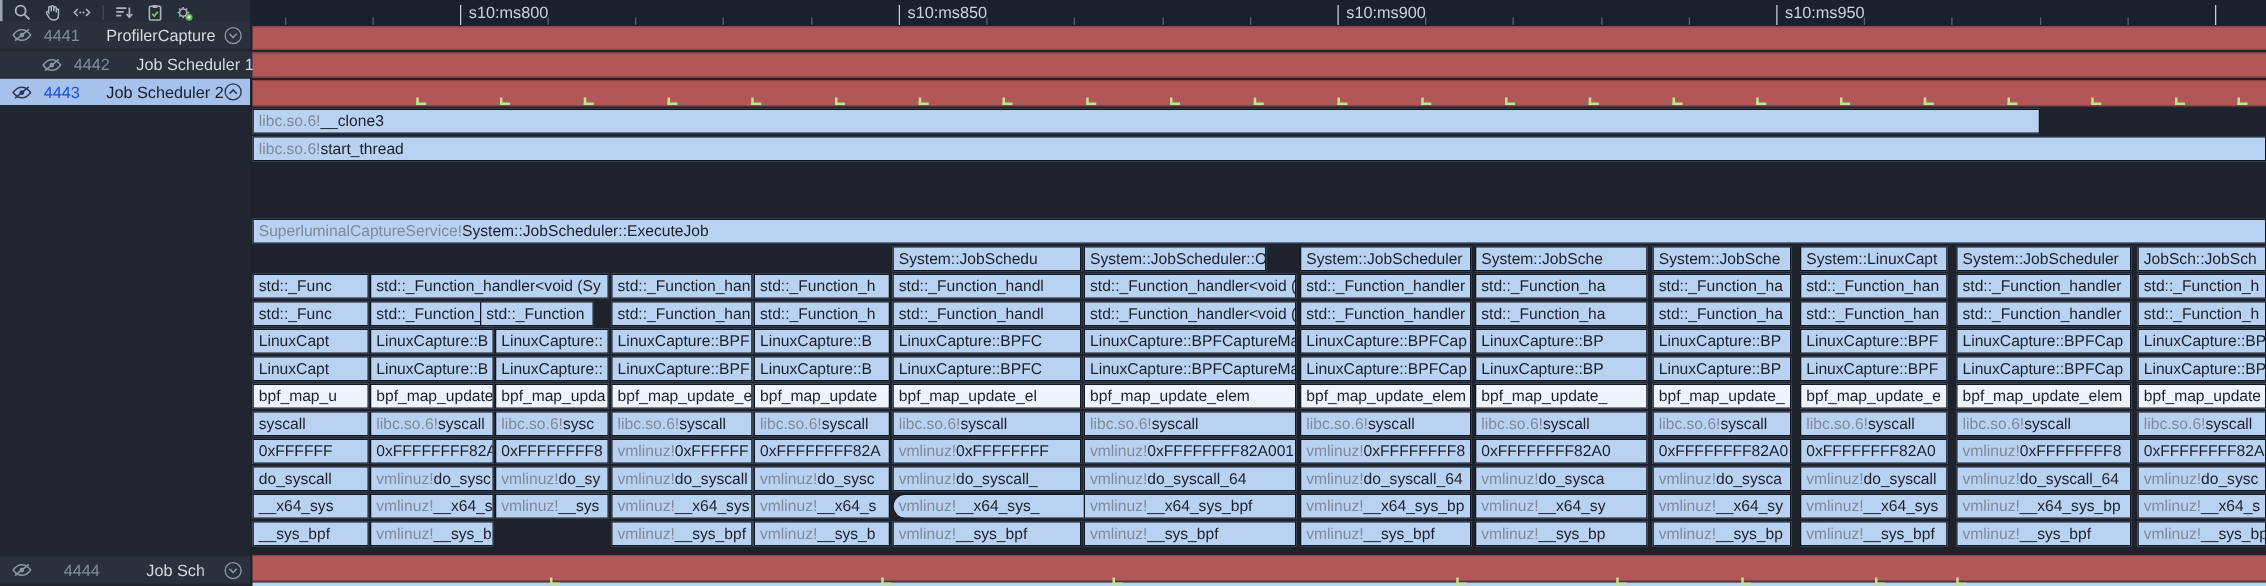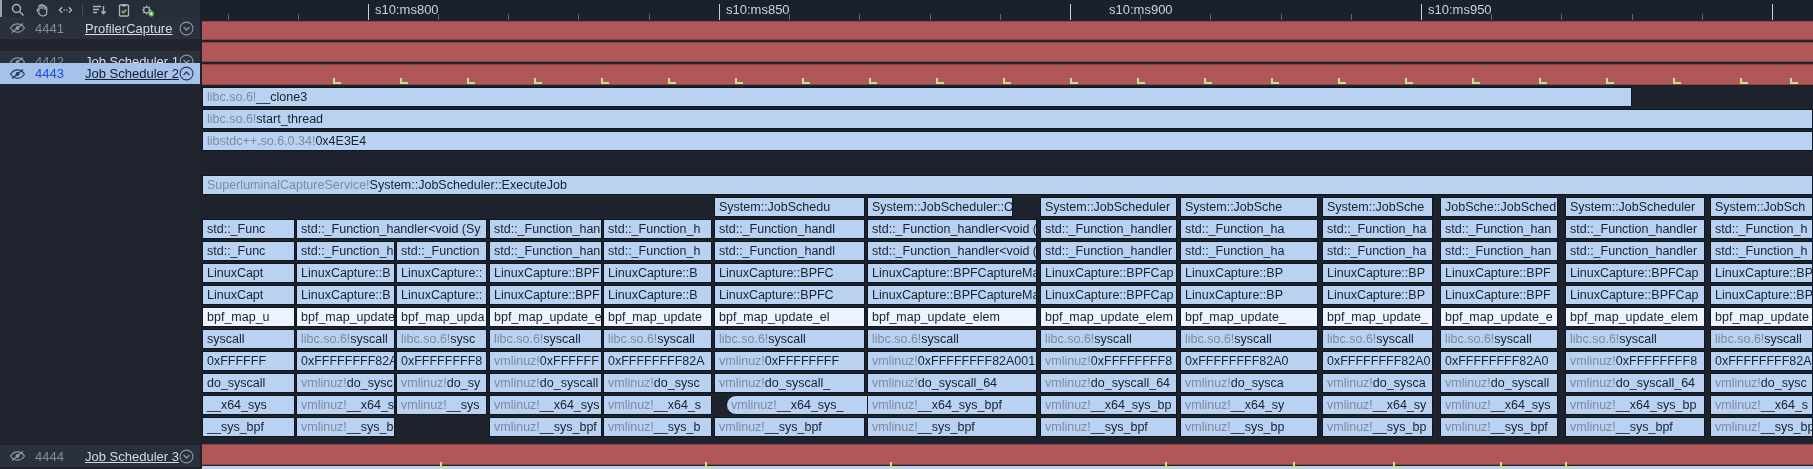--- a/index.html
+++ b/index.html
@@ -14,21 +14,21 @@
   .tick-major{position:absolute;top:4px;width:1px;height:16px;background:#c9d0dc;}
   .tick-minor{position:absolute;top:14px;width:1px;height:6px;background:#5b6577;}
   .tick-label{position:absolute;top:2px;font-size:13px;color:#ccd2de;white-space:nowrap;}
   
   #sidebar{position:absolute;left:0;top:20px;width:200px;height:449px;background:#20252f;}
   .thread-row{position:absolute;left:0;width:200px;height:21px;background:#2a303c;display:flex;align-items:center;}
   .thread-row.sel{background:#a6c1ea;}
   .t-eye{margin-left:9px;width:17px;height:14px;flex:0 0 auto;}
   .t-id{margin-left:9px;width:34px;font-size:13px;color:#828c9c;}
   .sel .t-id{color:#1d4ed8;}
-  .t-name{margin-left:16px;flex:1;font-size:13px;color:#d6dae2;white-space:nowrap;overflow:hidden;text-decoration:underline;}
+  .t-name{margin-left:16px;flex:1;font-size:13px;color:#d6dae2;white-space:nowrap;overflow:hidden;}
   .sel .t-name{color:#141e33;}
   .t-chev{margin-right:6px;width:15px;height:15px;flex:0 0 auto;}
   
   #tracks{position:absolute;left:200px;top:20px;width:1613px;height:449px;}
   .redbar{position:absolute;left:2px;right:0;background:#b15757;border-top:1px solid #8e4444;border-bottom:1px solid #8e4444;box-sizing:border-box;}
   .gmark{position:absolute;width:8px;height:6px;border-left:2px solid #bfe48c;border-bottom:2px solid #bfe48c;box-sizing:border-box;}
   #bottomstrip{position:absolute;left:2px;right:0;background:#b9d2f1;}
   
   .cell{position:absolute;height:20px;background:#b9d2f1;border:1px solid #10161f;box-sizing:border-box;
     font-size:12.5px;line-height:18px;white-space:nowrap;overflow:hidden;padding-left:4px;color:#18202e;}
@@ -106,21 +106,21 @@
       <div class="tick-minor" style="left: 1361px;"></div>
       <div class="tick-minor" style="left: 1432px;"></div>
       <div class="tick-minor" style="left: 1502px;"></div>
       <div class="tick-major" style="left: 168px;"></div>
       <div class="tick-major" style="left: 519px;"></div>
       <div class="tick-major" style="left: 870px;"></div>
       <div class="tick-major" style="left: 1221px;"></div>
       <div class="tick-major" style="left: 1572px;"></div>
       <div class="tick-label" style="left: 175px;">s10:ms800</div>
       <div class="tick-label" style="left: 526px;">s10:ms850</div>
-      <div class="tick-label" style="left: 909px;">s10:ms900</div>
+      <div class="tick-label" style="left: 877px;">s10:ms900</div>
       <div class="tick-label" style="left: 1228px;">s10:ms950</div>
     </div>
 
   <div id="sidebar">
       <div class="thread-row" style="top: -3px; height: 22px; color: rgb(140, 149, 164);">
       <span class="t-eye">
         <svg width="17" height="14" viewBox="0 0 17 14">
             <path d="M1.5 7c2-2.8 4.4-4.2 7-4.2S13.5 4.2 15.5 7c-2 2.8-4.4 4.2-7 4.2S3.5 9.8 1.5 7z" fill="none" stroke="currentColor" stroke-width="1.2"></path>
             <circle cx="8.5" cy="7" r="1.9" fill="currentColor"></circle>
             <line x1="3" y1="11.5" x2="14" y2="2.5" stroke="currentColor" stroke-width="1.3"></line>
@@ -128,21 +128,21 @@
       </span>
       <span class="t-id">4441</span>
       <span class="t-name">ProfilerCapture</span>
       <span class="t-chev">
         <svg width="15" height="15" viewBox="0 0 15 15">
             <circle cx="7.5" cy="7.5" r="6.4" fill="none" stroke="currentColor" stroke-width="1.1"></circle>
             <path class="chev-path" d="M4.6 6l2.9 3 2.9-3" fill="none" stroke="currentColor" stroke-width="1.3"></path>
           </svg>
       </span>
     </div>
-      <div class="thread-row" style="top: 31px; height: 21px; color: rgb(140, 149, 164);">
+      <div class="thread-row" style="top: 21px; height: 21px; color: rgb(140, 149, 164); padding-left: 24px;">
       <span class="t-eye">
         <svg width="17" height="14" viewBox="0 0 17 14">
             <path d="M1.5 7c2-2.8 4.4-4.2 7-4.2S13.5 4.2 15.5 7c-2 2.8-4.4 4.2-7 4.2S3.5 9.8 1.5 7z" fill="none" stroke="currentColor" stroke-width="1.2"></path>
             <circle cx="8.5" cy="7" r="1.9" fill="currentColor"></circle>
             <line x1="3" y1="11.5" x2="14" y2="2.5" stroke="currentColor" stroke-width="1.3"></line>
           </svg>
       </span>
       <span class="t-id">4442</span>
       <span class="t-name">Job Scheduler 1</span>
       <span class="t-chev">
@@ -162,21 +162,21 @@
       </span>
       <span class="t-id">4443</span>
       <span class="t-name">Job Scheduler 2</span>
       <span class="t-chev">
         <svg width="15" height="15" viewBox="0 0 15 15">
             <circle cx="7.5" cy="7.5" r="6.4" fill="none" stroke="currentColor" stroke-width="1.1"></circle>
             <path class="chev-path" d="M4.6 9l2.9-3 2.9 3" fill="none" stroke="currentColor" stroke-width="1.3"></path>
           </svg>
       </span>
     </div>
-      <div class="thread-row" style="top: 425px; height: 22px; color: rgb(140, 149, 164);">
+      <div class="thread-row" style="top: 425px; height: 22px; color: rgb(140, 149, 164); gap: 16px;">
       <span class="t-eye">
         <svg width="17" height="14" viewBox="0 0 17 14">
             <path d="M1.5 7c2-2.8 4.4-4.2 7-4.2S13.5 4.2 15.5 7c-2 2.8-4.4 4.2-7 4.2S3.5 9.8 1.5 7z" fill="none" stroke="currentColor" stroke-width="1.2"></path>
             <circle cx="8.5" cy="7" r="1.9" fill="currentColor"></circle>
             <line x1="3" y1="11.5" x2="14" y2="2.5" stroke="currentColor" stroke-width="1.3"></line>
           </svg>
       </span>
       <span class="t-id">4444</span>
       <span class="t-name">Job Scheduler 3</span>
       <span class="t-chev">
@@ -220,45 +220,44 @@
       <div class="gmark" style="left: 240px; top: 442px;"></div>
       <div class="gmark" style="left: 505px; top: 442px;"></div>
       <div class="gmark" style="left: 690px; top: 442px;"></div>
       <div class="gmark" style="left: 965px; top: 442px;"></div>
       <div class="gmark" style="left: 1093px; top: 442px;"></div>
       <div class="gmark" style="left: 1193px; top: 442px;"></div>
       <div class="gmark" style="left: 1300px; top: 442px;"></div>
       <div class="gmark" style="left: 1365px; top: 442px;"></div>
       <div class="cell" style="left: 2px; top: 67px; width: 1430px;"><span class="pre">libc.so.6!</span><span class="fn">__clone3</span></div>
       <div class="cell" style="left: 2px; top: 89px; width: 1611px;"><span class="pre">libc.so.6!</span><span class="fn">start_thread</span></div>
-      <div class="cell" style="left: 2px; top: 111px; width: 1611px;"><span class="pre">libstdc++.so.6.0.34!</span><span class="fn">0x4E3E4</span></div>
       <div class="cell" style="left: 2px; top: 155px; width: 1611px;"><span class="pre">SuperluminalCaptureService!</span><span class="fn">System::JobScheduler::ExecuteJob</span></div>
       <div class="cell" style="left: 514px; top: 177px; width: 151px;"><span class="fn">System::JobSchedu</span></div>
       <div class="cell" style="left: 667px; top: 177px; width: 146px;"><span class="fn">System::JobScheduler::OnJo</span></div>
       <div class="cell" style="left: 840px; top: 177px; width: 137px;"><span class="fn">System::JobScheduler</span></div>
       <div class="cell" style="left: 980px; top: 177px; width: 138px;"><span class="fn">System::JobSche</span></div>
       <div class="cell" style="left: 1122px; top: 177px; width: 111px;"><span class="fn">System::JobSche</span></div>
-      <div class="cell" style="left: 1240px; top: 177px; width: 118px;"><span class="fn">JobSche::JobSched</span></div>
+      <div class="cell" style="left: 1240px; top: 177px; width: 118px;"><span class="fn">System::LinuxCapt</span></div>
       <div class="cell" style="left: 1365px; top: 177px; width: 140px;"><span class="fn">System::JobScheduler</span></div>
-      <div class="cell" style="left: 1510px; top: 177px; width: 103px;"><span class="fn">System::JobSch</span></div>
+      <div class="cell" style="left: 1510px; top: 177px; width: 103px;"><span class="fn">JobSch::JobSch</span></div>
       <div class="cell" style="left: 2px; top: 199px; width: 93px;"><span class="fn">std::_Func</span></div>
       <div class="cell" style="left: 96px; top: 199px; width: 191px;"><span class="fn">std::_Function_handler&lt;void (Sy</span></div>
       <div class="cell" style="left: 289px; top: 199px; width: 113px;"><span class="fn">std::_Function_han</span></div>
       <div class="cell" style="left: 403px; top: 199px; width: 109px;"><span class="fn">std::_Function_h</span></div>
       <div class="cell" style="left: 514px; top: 199px; width: 151px;"><span class="fn">std::_Function_handl</span></div>
       <div class="cell" style="left: 667px; top: 199px; width: 170px;"><span class="fn">std::_Function_handler&lt;void (</span></div>
       <div class="cell" style="left: 840px; top: 199px; width: 137px;"><span class="fn">std::_Function_handler</span></div>
       <div class="cell" style="left: 980px; top: 199px; width: 138px;"><span class="fn">std::_Function_ha</span></div>
       <div class="cell" style="left: 1122px; top: 199px; width: 111px;"><span class="fn">std::_Function_ha</span></div>
       <div class="cell" style="left: 1240px; top: 199px; width: 118px;"><span class="fn">std::_Function_han</span></div>
       <div class="cell" style="left: 1365px; top: 199px; width: 140px;"><span class="fn">std::_Function_handler</span></div>
       <div class="cell" style="left: 1510px; top: 199px; width: 103px;"><span class="fn">std::_Function_h</span></div>
       <div class="cell" style="left: 2px; top: 221px; width: 93px;"><span class="fn">std::_Func</span></div>
       <div class="cell" style="left: 96px; top: 221px; width: 99px;"><span class="fn">std::_Function_h</span></div>
-      <div class="cell" style="left: 196px; top: 221px; width: 91px;"><span class="fn">std::_Function</span></div>
+      <div class="cell" style="left: 184px; top: 221px; width: 91px;"><span class="fn">std::_Function</span></div>
       <div class="cell" style="left: 289px; top: 221px; width: 113px;"><span class="fn">std::_Function_han</span></div>
       <div class="cell" style="left: 403px; top: 221px; width: 109px;"><span class="fn">std::_Function_h</span></div>
       <div class="cell" style="left: 514px; top: 221px; width: 151px;"><span class="fn">std::_Function_handl</span></div>
       <div class="cell" style="left: 667px; top: 221px; width: 170px;"><span class="fn">std::_Function_handler&lt;void (</span></div>
       <div class="cell" style="left: 840px; top: 221px; width: 137px;"><span class="fn">std::_Function_handler</span></div>
       <div class="cell" style="left: 980px; top: 221px; width: 138px;"><span class="fn">std::_Function_ha</span></div>
       <div class="cell" style="left: 1122px; top: 221px; width: 111px;"><span class="fn">std::_Function_ha</span></div>
       <div class="cell" style="left: 1240px; top: 221px; width: 118px;"><span class="fn">std::_Function_han</span></div>
       <div class="cell" style="left: 1365px; top: 221px; width: 140px;"><span class="fn">std::_Function_handler</span></div>
       <div class="cell" style="left: 1510px; top: 221px; width: 103px;"><span class="fn">std::_Function_h</span></div>
@@ -338,21 +337,21 @@
       <div class="cell" style="left: 980px; top: 353px; width: 138px;"><span class="pre">vmlinuz!</span><span class="fn">do_sysca</span></div>
       <div class="cell" style="left: 1122px; top: 353px; width: 111px;"><span class="pre">vmlinuz!</span><span class="fn">do_sysca</span></div>
       <div class="cell" style="left: 1240px; top: 353px; width: 118px;"><span class="pre">vmlinuz!</span><span class="fn">do_syscall</span></div>
       <div class="cell" style="left: 1365px; top: 353px; width: 140px;"><span class="pre">vmlinuz!</span><span class="fn">do_syscall_64</span></div>
       <div class="cell" style="left: 1510px; top: 353px; width: 103px;"><span class="pre">vmlinuz!</span><span class="fn">do_sysc</span></div>
       <div class="cell" style="left: 2px; top: 375px; width: 93px;"><span class="fn">__x64_sys</span></div>
       <div class="cell" style="left: 96px; top: 375px; width: 99px;"><span class="pre">vmlinuz!</span><span class="fn">__x64_s</span></div>
       <div class="cell" style="left: 196px; top: 375px; width: 91px;"><span class="pre">vmlinuz!</span><span class="fn">__x64</span></div>
       <div class="cell" style="left: 289px; top: 375px; width: 113px;"><span class="pre">vmlinuz!</span><span class="fn">__x64_sys</span></div>
       <div class="cell" style="left: 403px; top: 375px; width: 109px;"><span class="pre">vmlinuz!</span><span class="fn">__x64_s</span></div>
-      <div class="cell" style="left: 526px; top: 375px; width: 167px; border-radius: 10px;"><span class="pre">vmlinuz!</span><span class="fn">__x64_sys_</span></div>
+      <div class="cell" style="left: 514px; top: 375px; width: 167px; border-radius: 10px;"><span class="pre">vmlinuz!</span><span class="fn">__x64_sys_</span></div>
       <div class="cell" style="left: 667px; top: 375px; width: 170px;"><span class="pre">vmlinuz!</span><span class="fn">__x64_sys_bpf</span></div>
       <div class="cell" style="left: 840px; top: 375px; width: 137px;"><span class="pre">vmlinuz!</span><span class="fn">__x64_sys_bp</span></div>
       <div class="cell" style="left: 980px; top: 375px; width: 138px;"><span class="pre">vmlinuz!</span><span class="fn">__x64_sy</span></div>
       <div class="cell" style="left: 1122px; top: 375px; width: 111px;"><span class="pre">vmlinuz!</span><span class="fn">__x64_sy</span></div>
       <div class="cell" style="left: 1240px; top: 375px; width: 118px;"><span class="pre">vmlinuz!</span><span class="fn">__x64_sys</span></div>
       <div class="cell" style="left: 1365px; top: 375px; width: 140px;"><span class="pre">vmlinuz!</span><span class="fn">__x64_sys_bp</span></div>
       <div class="cell" style="left: 1510px; top: 375px; width: 103px;"><span class="pre">vmlinuz!</span><span class="fn">__x64_s</span></div>
       <div class="cell" style="left: 2px; top: 397px; width: 93px;"><span class="fn">__sys_bpf</span></div>
       <div class="cell" style="left: 96px; top: 397px; width: 99px;"><span class="pre">vmlinuz!</span><span class="fn">__sys_b</span></div>
       <div class="cell" style="left: 196px; top: 375px; width: 91px;"><span class="pre">vmlinuz!</span><span class="fn">__sys</span></div>

